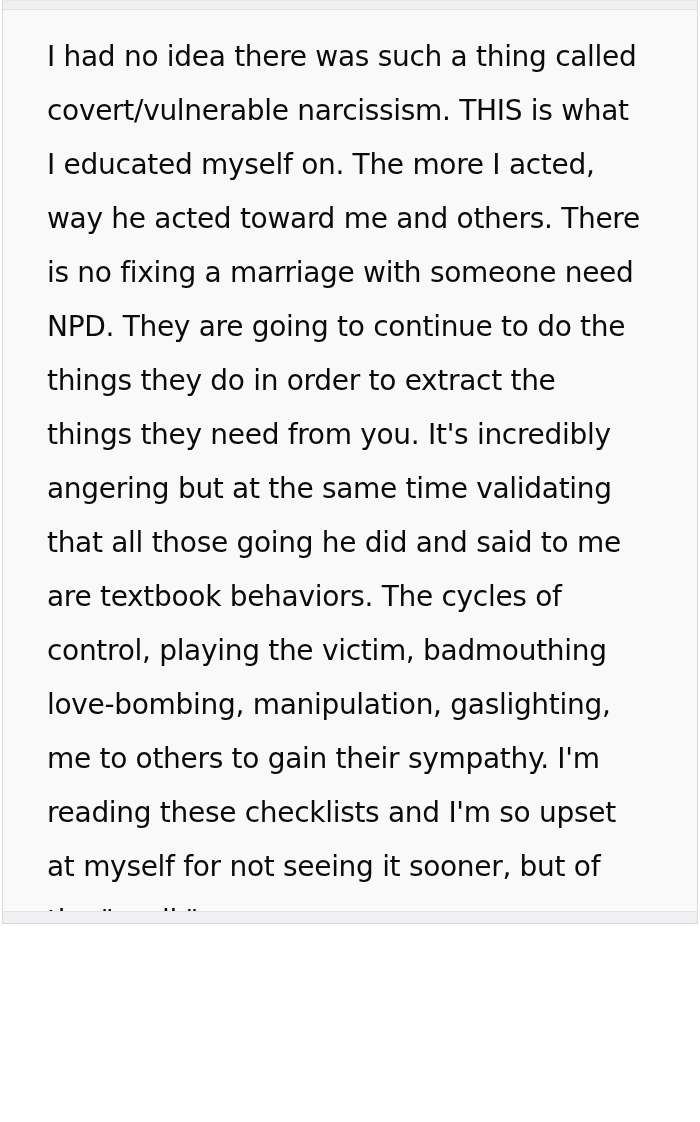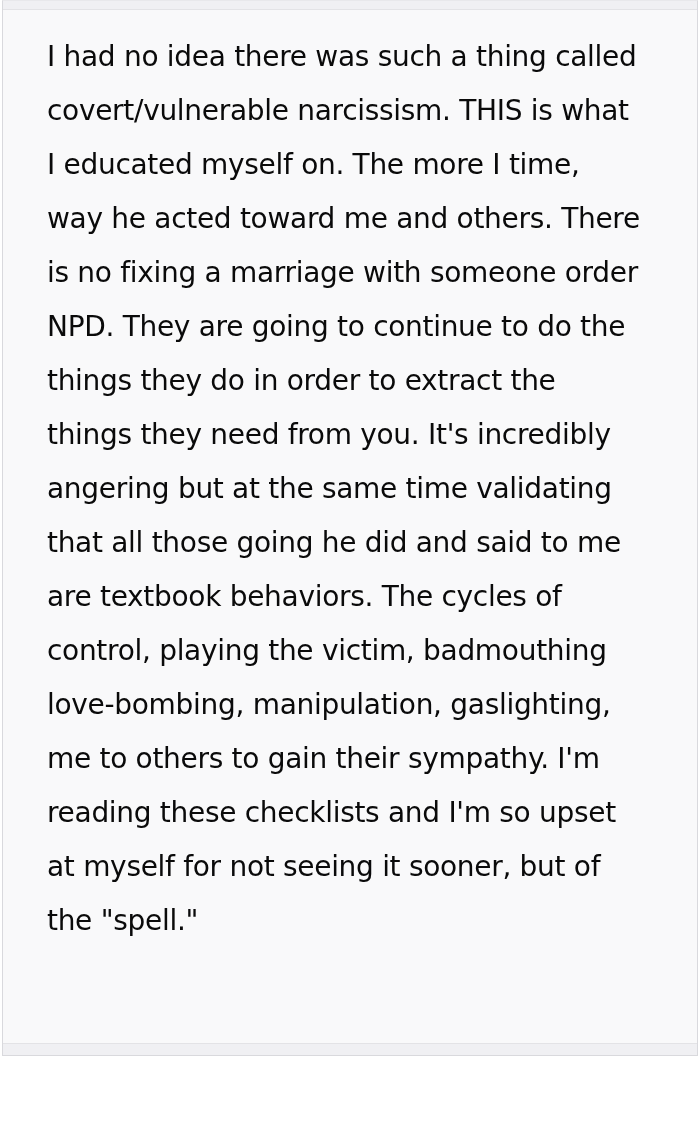--- a/index.html
+++ b/index.html
@@ -6,21 +6,21 @@
     margin: 0;
     padding: 0;
     width: 700px;
     height: 1122px;
     background: #ffffff;
     overflow: hidden;
   }
   .frame {
     box-sizing: border-box;
     margin: 0 2px;
-    height: 1056px;
+    height: 924px;
     background: #f9f9fa;
     border-left: 1px solid #d9d9dd;
     border-right: 1px solid #d9d9dd;
     border-top: 1px solid #e8e8eb;
     border-bottom: 1px solid #d9d9dd;
     display: flex;
     flex-direction: column;
   }
   .edge-bar {
     background: #f0f0f3;
@@ -49,23 +49,23 @@
   }
 </style>
 </head>
 <body>
 
 <div class="frame">
   <div class="edge-bar top"></div>
   <div class="card">
     <div class="line">I had no idea there was such a thing called</div>
     <div class="line">covert/vulnerable narcissism. THIS is what</div>
-    <div class="line">I educated myself on. The more I time,</div>
+    <div class="line">I educated myself on. The more I acted,</div>
     <div class="line">way he acted toward me and others. There</div>
-    <div class="line">is no fixing a marriage with someone order</div>
+    <div class="line">is no fixing a marriage with someone need</div>
     <div class="line">NPD. They are going to continue to do the</div>
     <div class="line">things they do in order to extract the</div>
     <div class="line">things they need from you. It's incredibly</div>
     <div class="line">angering but at the same time validating</div>
     <div class="line">that all those going he did and said to me</div>
     <div class="line">are textbook behaviors. The cycles of</div>
     <div class="line">control, playing the victim, badmouthing</div>
     <div class="line">love-bombing, manipulation, gaslighting,</div>
     <div class="line">me to others to gain their sympathy. I'm</div>
     <div class="line">reading these checklists and I'm so upset</div>

